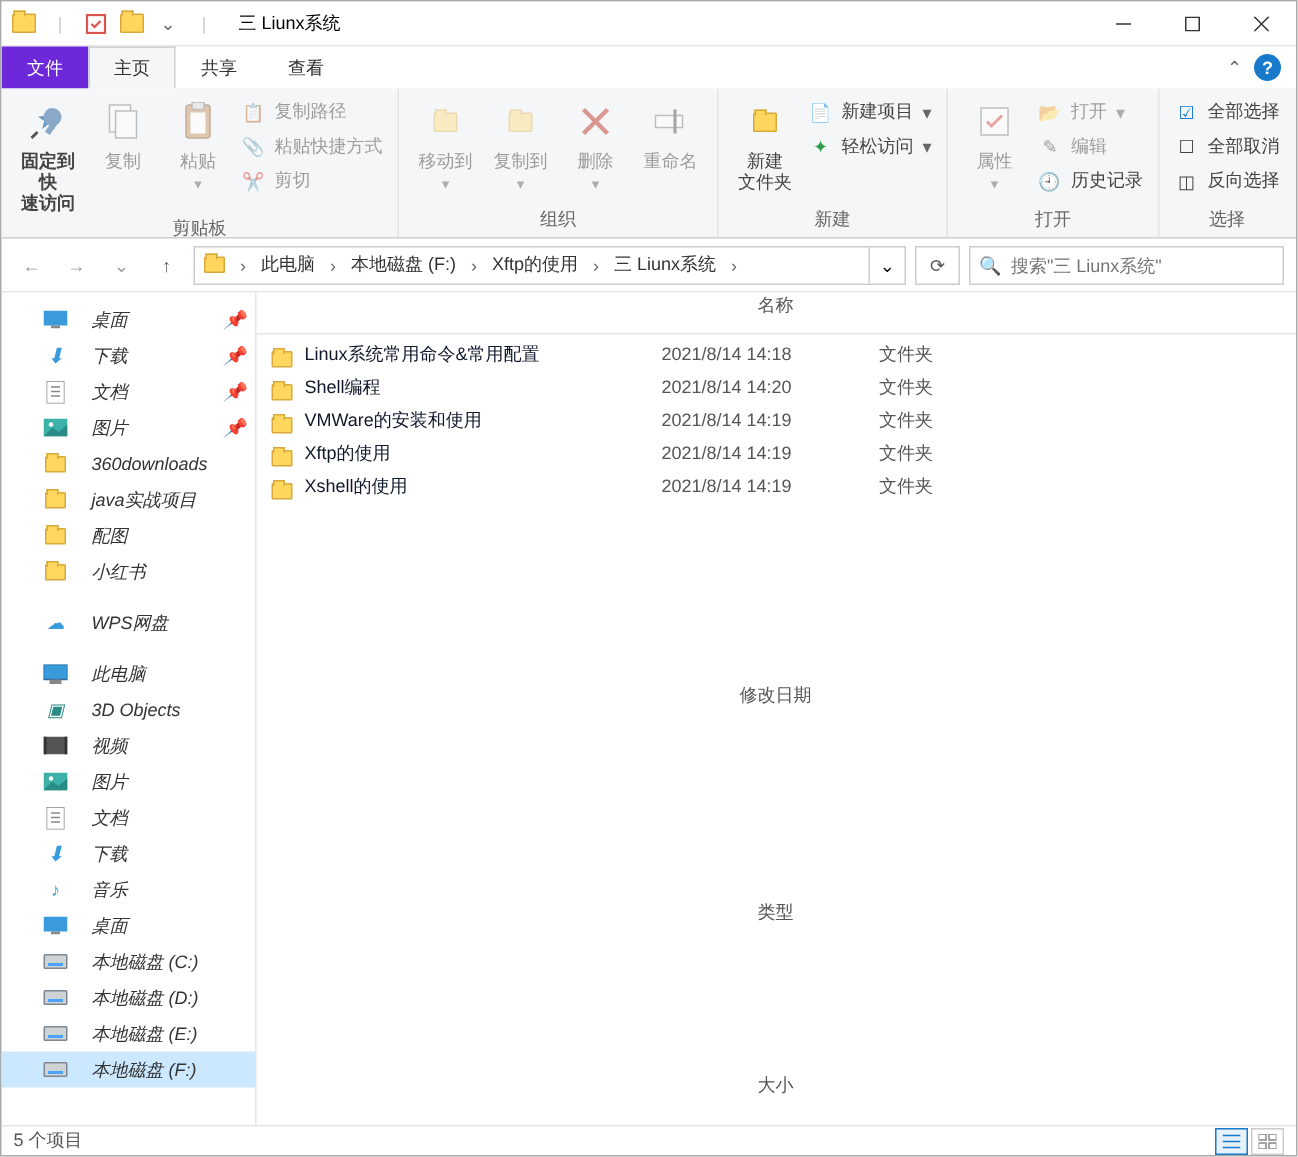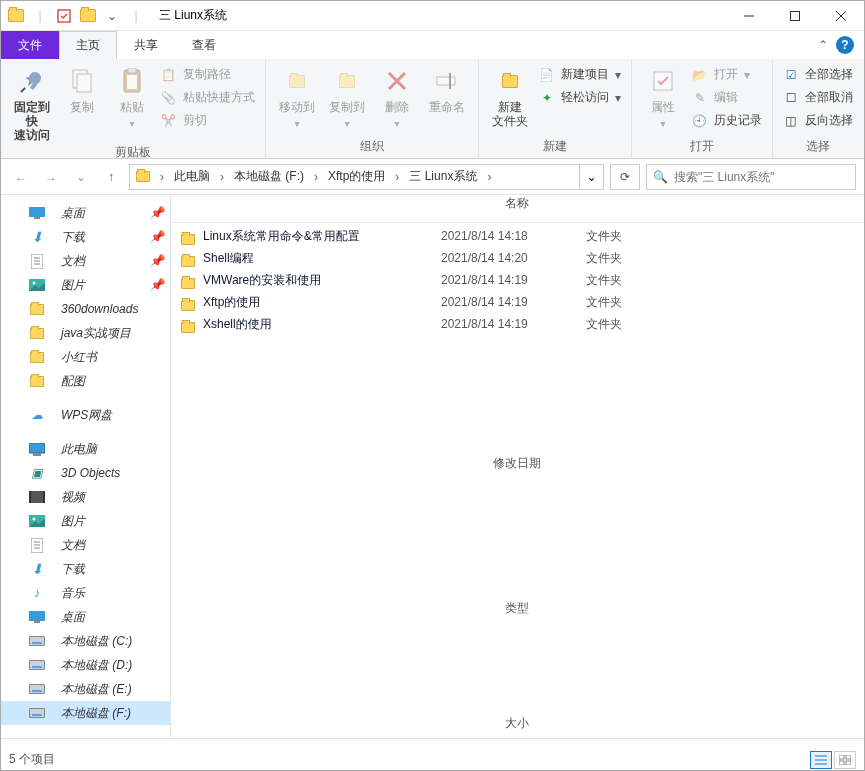--- a/index.html
+++ b/index.html
@@ -67,21 +67,21 @@
     .c-type{flex:0 0 115px;}
     .c-size{flex:0 0 80px;}
     .rows{flex:1;overflow:auto;padding:2px 0;}
     .row{display:flex;align-items:center;height:22px;}
     .cell{padding:0 10px;color:#555;}
     .cell.nm{flex:0 0 260px;display:flex;align-items:flex-end;gap:8px;color:#0f172a;}
     .cell.dt{flex:0 0 145px;}
     .cell.tp{flex:0 0 115px;}
     .cell.sz{flex:0 0 80px;}
     
-    .status{height:32px;border-top:1px solid #e5e5e5;display:flex;align-items:flex-start;padding:12px 8px;color:#555;}
+    .status{height:20px;border-top:1px solid #e5e5e5;display:flex;align-items:center;padding:0 8px;color:#555;}
     .view-toggle{margin-left:auto;display:flex;gap:2px;}
     .vt{width:22px;height:18px;border:1px solid #ccc;display:flex;align-items:center;justify-content:center;}
     .vt.active{border-color:#1979ca;background:#e6f1fb;}
     
     .sidebar::-webkit-scrollbar{width:16px;}
     .sidebar::-webkit-scrollbar-track{background:#f0f0f0;}
     .sidebar::-webkit-scrollbar-thumb{background:#c2c2c2;border:3px solid #f0f0f0;}
     
     .blu{color:#1979ca;}
     .grn{color:#2e9e4a;}
@@ -388,27 +388,27 @@
       <div class="tree-item indent1">
         <span class="ico">
           <span class="folder-glyph small"></span>
         </span>
         <span>java实战项目</span>
       </div>
       <div class="tree-item indent1">
         <span class="ico">
           <span class="folder-glyph small"></span>
         </span>
+        <span>配图</span>
+      </div>
+      <div class="tree-item indent1">
+        <span class="ico">
+          <span class="folder-glyph small"></span>
+        </span>
         <span>小红书</span>
-      </div>
-      <div class="tree-item indent1">
-        <span class="ico">
-          <span class="folder-glyph small"></span>
-        </span>
-        <span>配图</span>
       </div>
       <div class="sec-gap"></div>
       <div class="tree-item">
         <span class="ico" style="color:#3a9bdc;">☁</span>
         <span>WPS网盘</span>
       </div>
       <div class="sec-gap"></div>
       <div class="tree-item">
         <span class="ico">
           <svg width="16" height="13">

